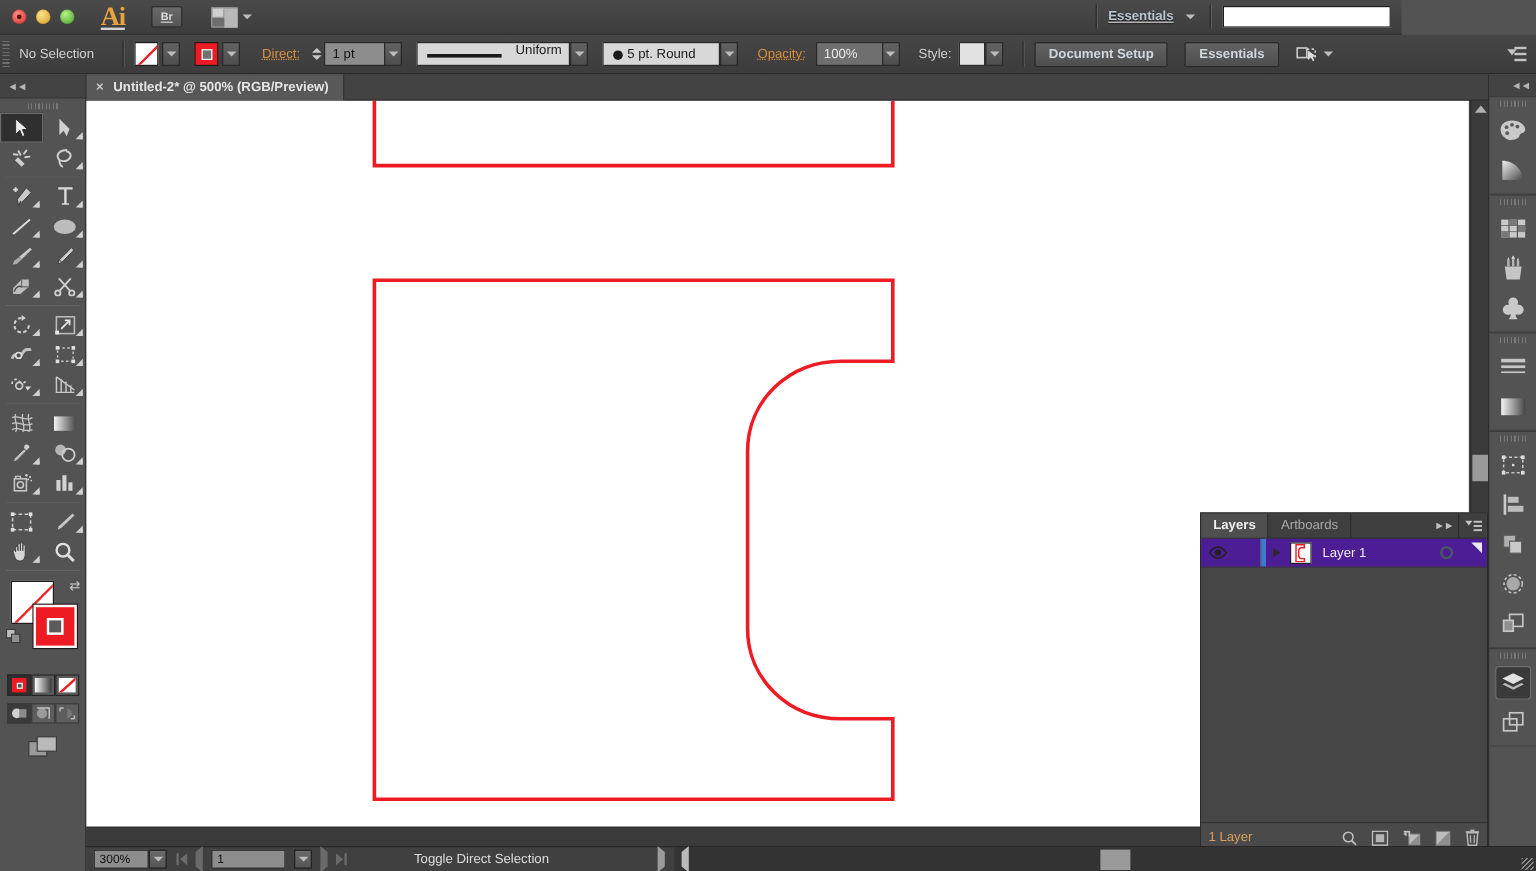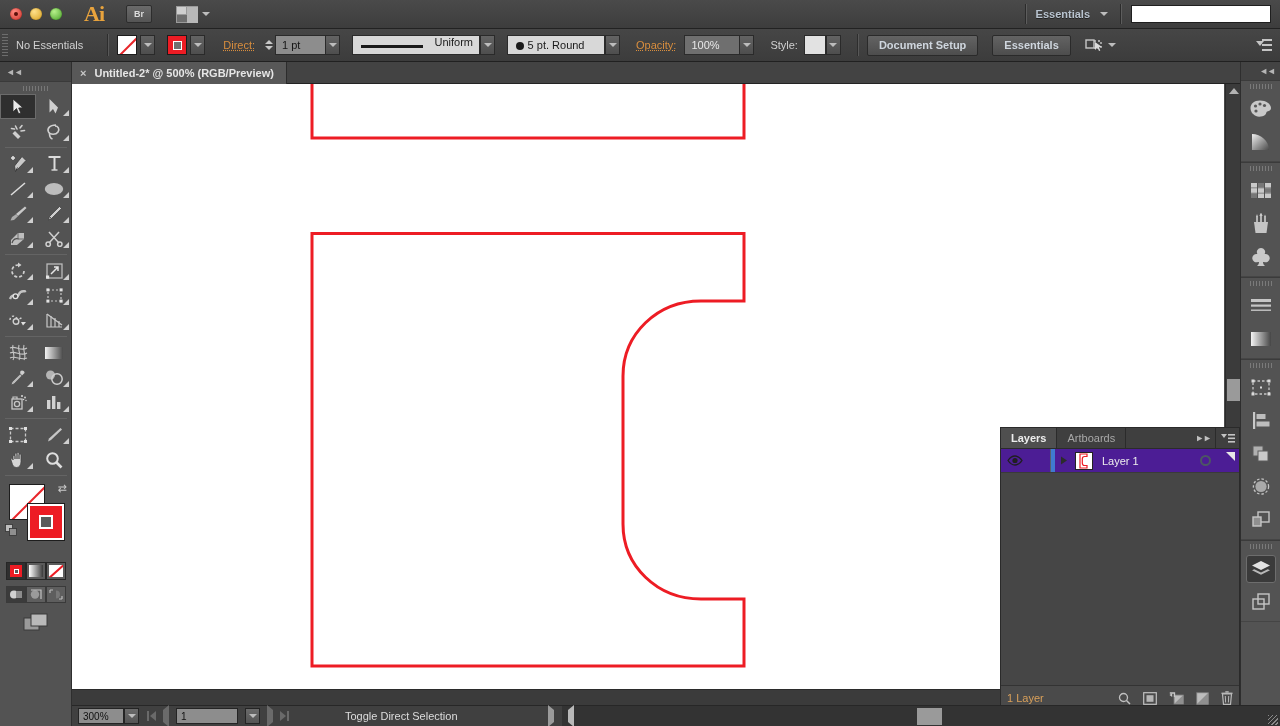--- a/index.html
+++ b/index.html
@@ -8,24 +8,24 @@
     font-family: "Liberation Sans", sans-serif;
     background:#535353;
     color:#d4d4d4;
     font-size:11px;
     -webkit-font-smoothing:antialiased;
   }
   #app { position:relative; width:1280px; height:726px; }
 
   
   .titlebar{
-    position:absolute; left:0; top:0; width:1280px; height:29px;
+    position:absolute; left:0; top:0; width:1168px; height:29px;
     background:linear-gradient(#4a4a4a,#3d3d3d);
     border-bottom:1px solid #222;
-    display:flex; align-items:center;
+    display:flex; align-items:center;text-decoration:underline;
   }
   .traffic{ display:flex; gap:8px; margin-left:10px; }
   .tl{ width:12px; height:12px; border-radius:50%; position:relative; }
   .tl.r{ background:radial-gradient(circle at 35% 30%,#ff8a80,#d0342c); box-shadow:inset 0 0 1px #7a1a12;}
   .tl.y{ background:radial-gradient(circle at 35% 30%,#ffe08a,#d9a322); box-shadow:inset 0 0 1px #8a6512;}
   .tl.g{ background:radial-gradient(circle at 35% 30%,#b6f08a,#4aa32a); box-shadow:inset 0 0 1px #2a6a14;}
   .tl.r:after{ content:""; position:absolute; left:4px; top:4px; width:4px; height:4px; border-radius:50%; background:#5d0f0a;}
   .ai-logo{
     margin-left:22px; font-family:"Liberation Serif",serif; font-weight:bold;
     font-size:22px; color:#e8a33d; letter-spacing:-1px; line-height:1;
@@ -225,21 +225,21 @@
       <div class="ws-sep"></div>
       <div class="ws-name">Essentials</div>
       <div class="caret"></div>
       <div class="ws-sep" style="margin-left:12px"></div>
       <input class="ws-search" placeholder="" style="">
     </div>
   </div>
 
   <div class="ctrlbar">
     <div class="grip"></div>
-    <div class="cb-label">No Essentials</div>
+    <div class="cb-label">No Selection</div>
     <div class="sep-v" style="margin-left:24px"></div>
 
     <div class="combo">
       <div class="swatch-none"></div>
       <div class="dd-btn">
           <div class="caret"></div>
         </div>
     </div>
 
     <div class="combo" style="margin-left:12px">

